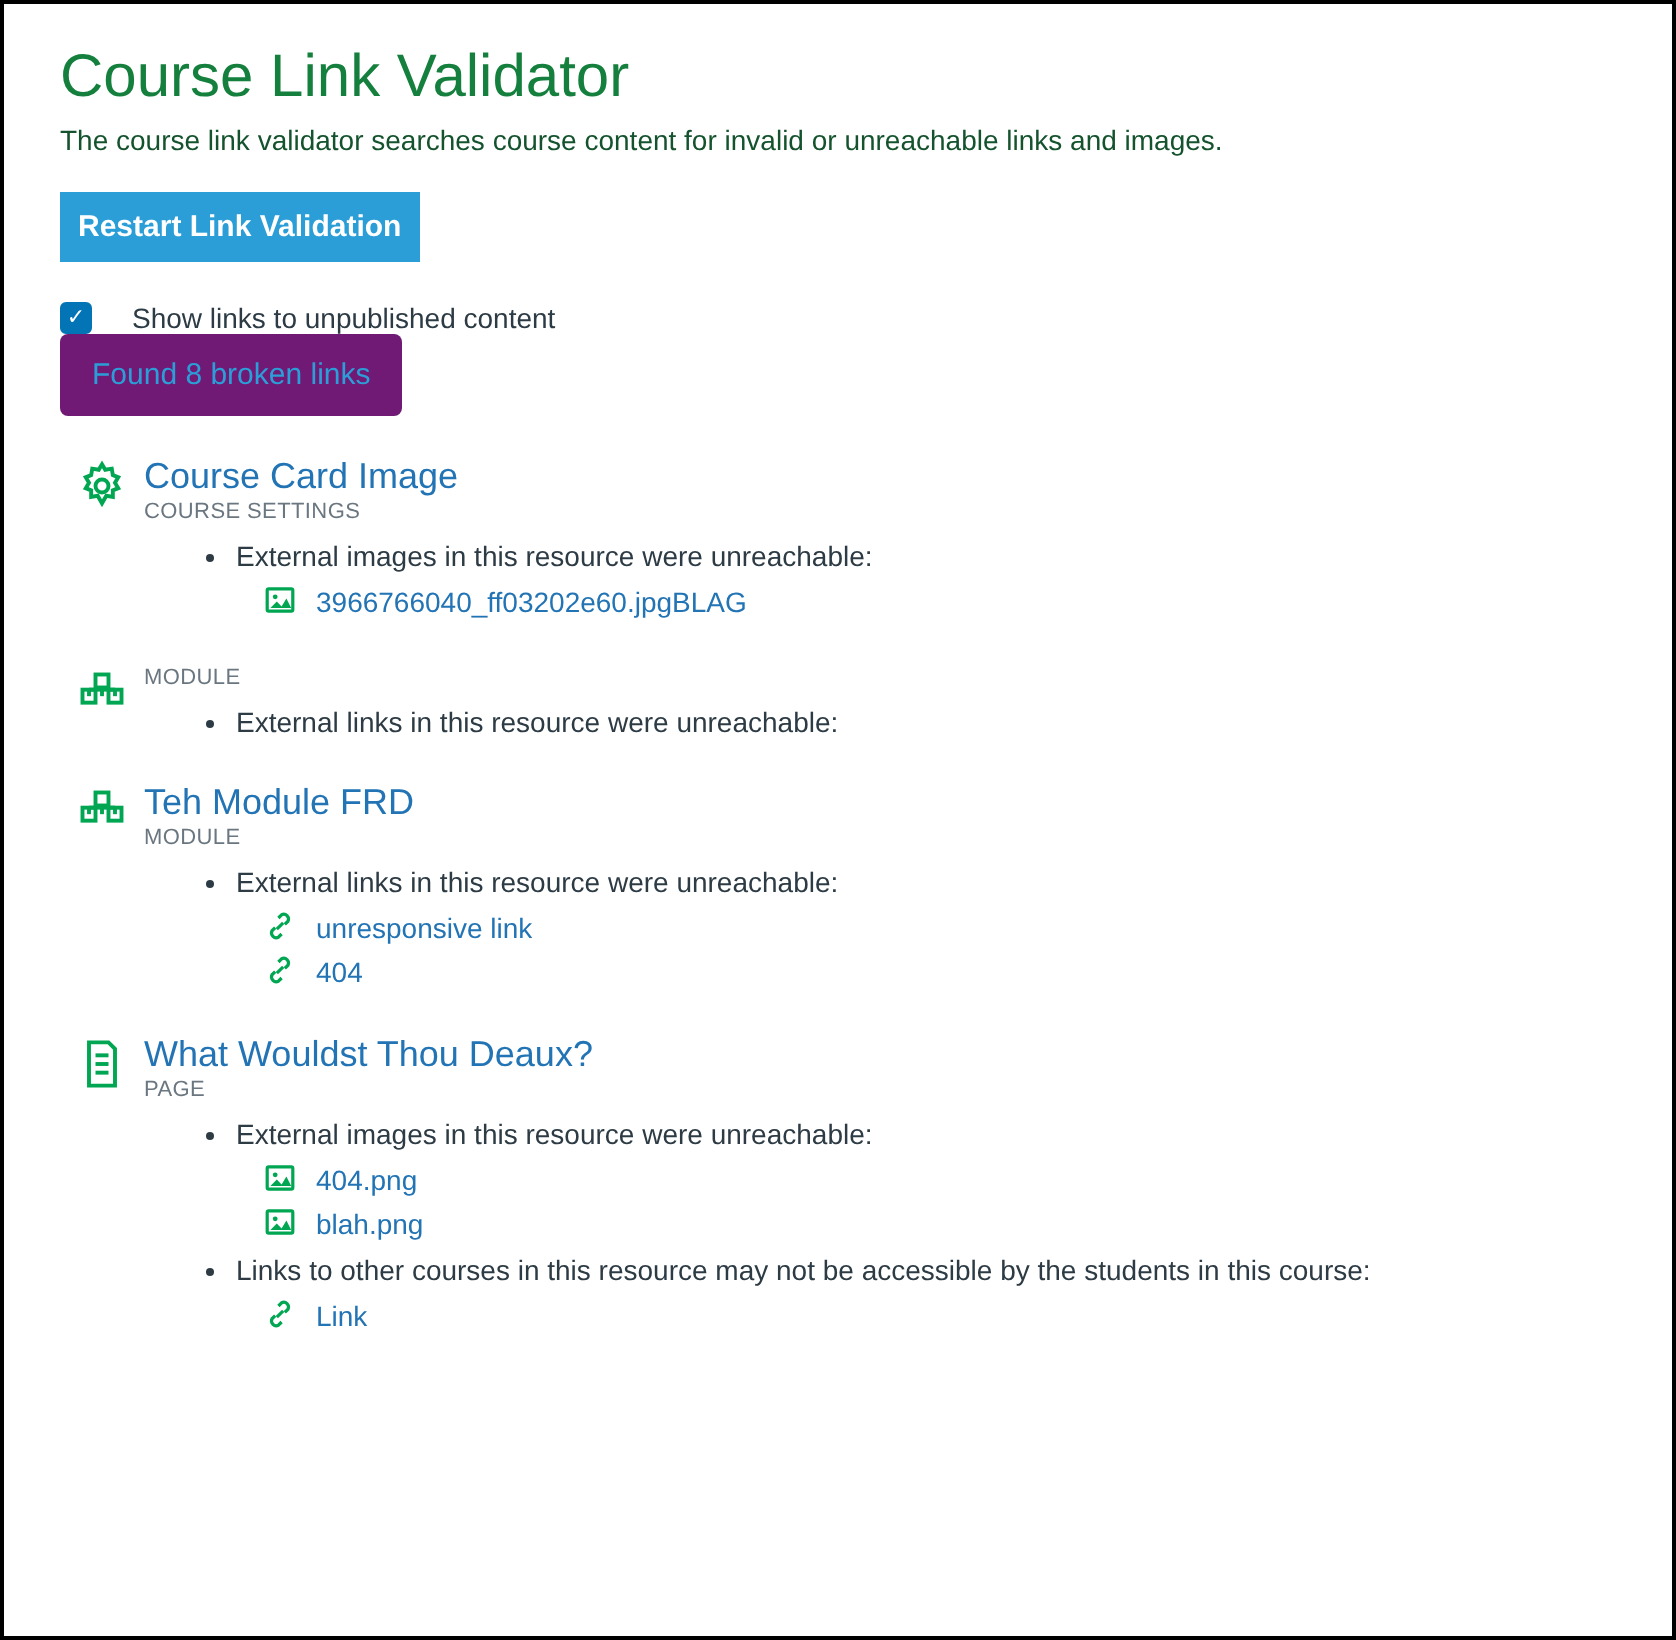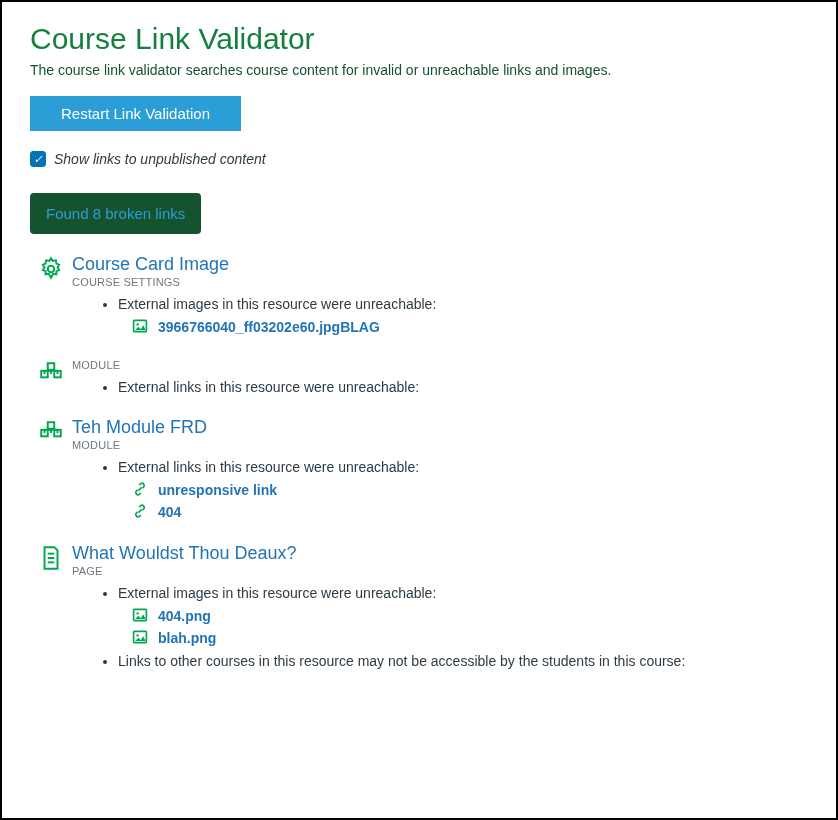--- a/index.html
+++ b/index.html
@@ -22,49 +22,48 @@
     }
     .desc {
       font-size: 14px;
       color: #14532d;
       margin-bottom: 18px;
     }
     .btn-primary {
       background: #2b9ed7;
       color: #fff;
       border: none;
-      padding: 9px 31px;
+      padding: 9px 9px;
       font-size: 15px;
       cursor: pointer;
+      font-weight: bold;
     }
     .checkbox-row {
       margin-top: 20px;
       display: flex;
       align-items: center;
-      gap: 8px;
-      font-style: italic;
+      gap: 20px;
     }
     .chk {
       width: 16px; height: 16px;
       background: #0374b5;
       border: 1px solid #0374b5;
       border-radius: 3px;
       display:flex; align-items:center; justify-content:center;
       cursor:pointer;
     }
     .chk::after {
       content: "✓";
       color: #fff;
       font-size: 11px;
       line-height: 1;
     }
     .found-pill {
-      margin-top: 26px;
       display: inline-block;
-      background: #14532d;
+      background: #701a75;
       color: #2b9ed7;
       padding: 12px 16px;
       font-size: 15px;
       border-radius: 4px;
       font-weight: 400;
       margin-bottom: 20px;
     }
     .results { margin-left: 8px; }
     .item { display:flex; margin-bottom: 16px; }
     .item-icon {
@@ -99,21 +98,20 @@
     .links {
       list-style: none;
       margin-top: 6px;
       margin-left: 14px;
     }
     .links li {
       display:flex;
       align-items:center;
       gap: 8px;
       margin-bottom: 4px;
-      font-weight: bold;
     }
     .links a, .item-title a { color: #2374b5; text-decoration:none; }
     .mini-icon {
       width: 18px; height: 18px;
       color: #00a651;
       flex: 0 0 18px;
     }
     svg { display:block; }
   </style>
 </head>
@@ -247,20 +245,31 @@
                 <span class="mini-icon">
                   <svg viewBox="0 0 20 20" width="16" height="16" fill="#00a651">
                     <rect x="2" y="3" width="16" height="14" rx="1" fill="none" stroke="#00a651" stroke-width="2"></rect>
                     <circle cx="7" cy="8" r="1.5"></circle>
                     <path d="M4 15l4-4 3 3 3-5 3 6z"></path>
                   </svg>
                 </span>
                 <a href="#">blah.png</a>
               </li>
             </ul></li>
-          <li><span>Links to other courses in this resource may not be accessible by the students in this course:</span></li>
+          <li><span>Links to other courses in this resource may not be accessible by the students in this course:</span><ul class="links">
+              <li>
+                <span class="mini-icon">
+                  <svg viewBox="0 0 20 20" width="16" height="16" fill="none" stroke="#00a651" stroke-width="2">
+                    <path d="M8 12l4-4"></path>
+                    <path d="M9 5l2-2a3 3 0 014 4l-2 2"></path>
+                    <path d="M11 15l-2 2a3 3 0 01-4-4l2-2"></path>
+                  </svg>
+                </span>
+                <a href="#">Link</a>
+              </li>
+            </ul></li>
         </ul>
       </div>
     </div>
   </div>
 
 
 
 
 </body></html>

